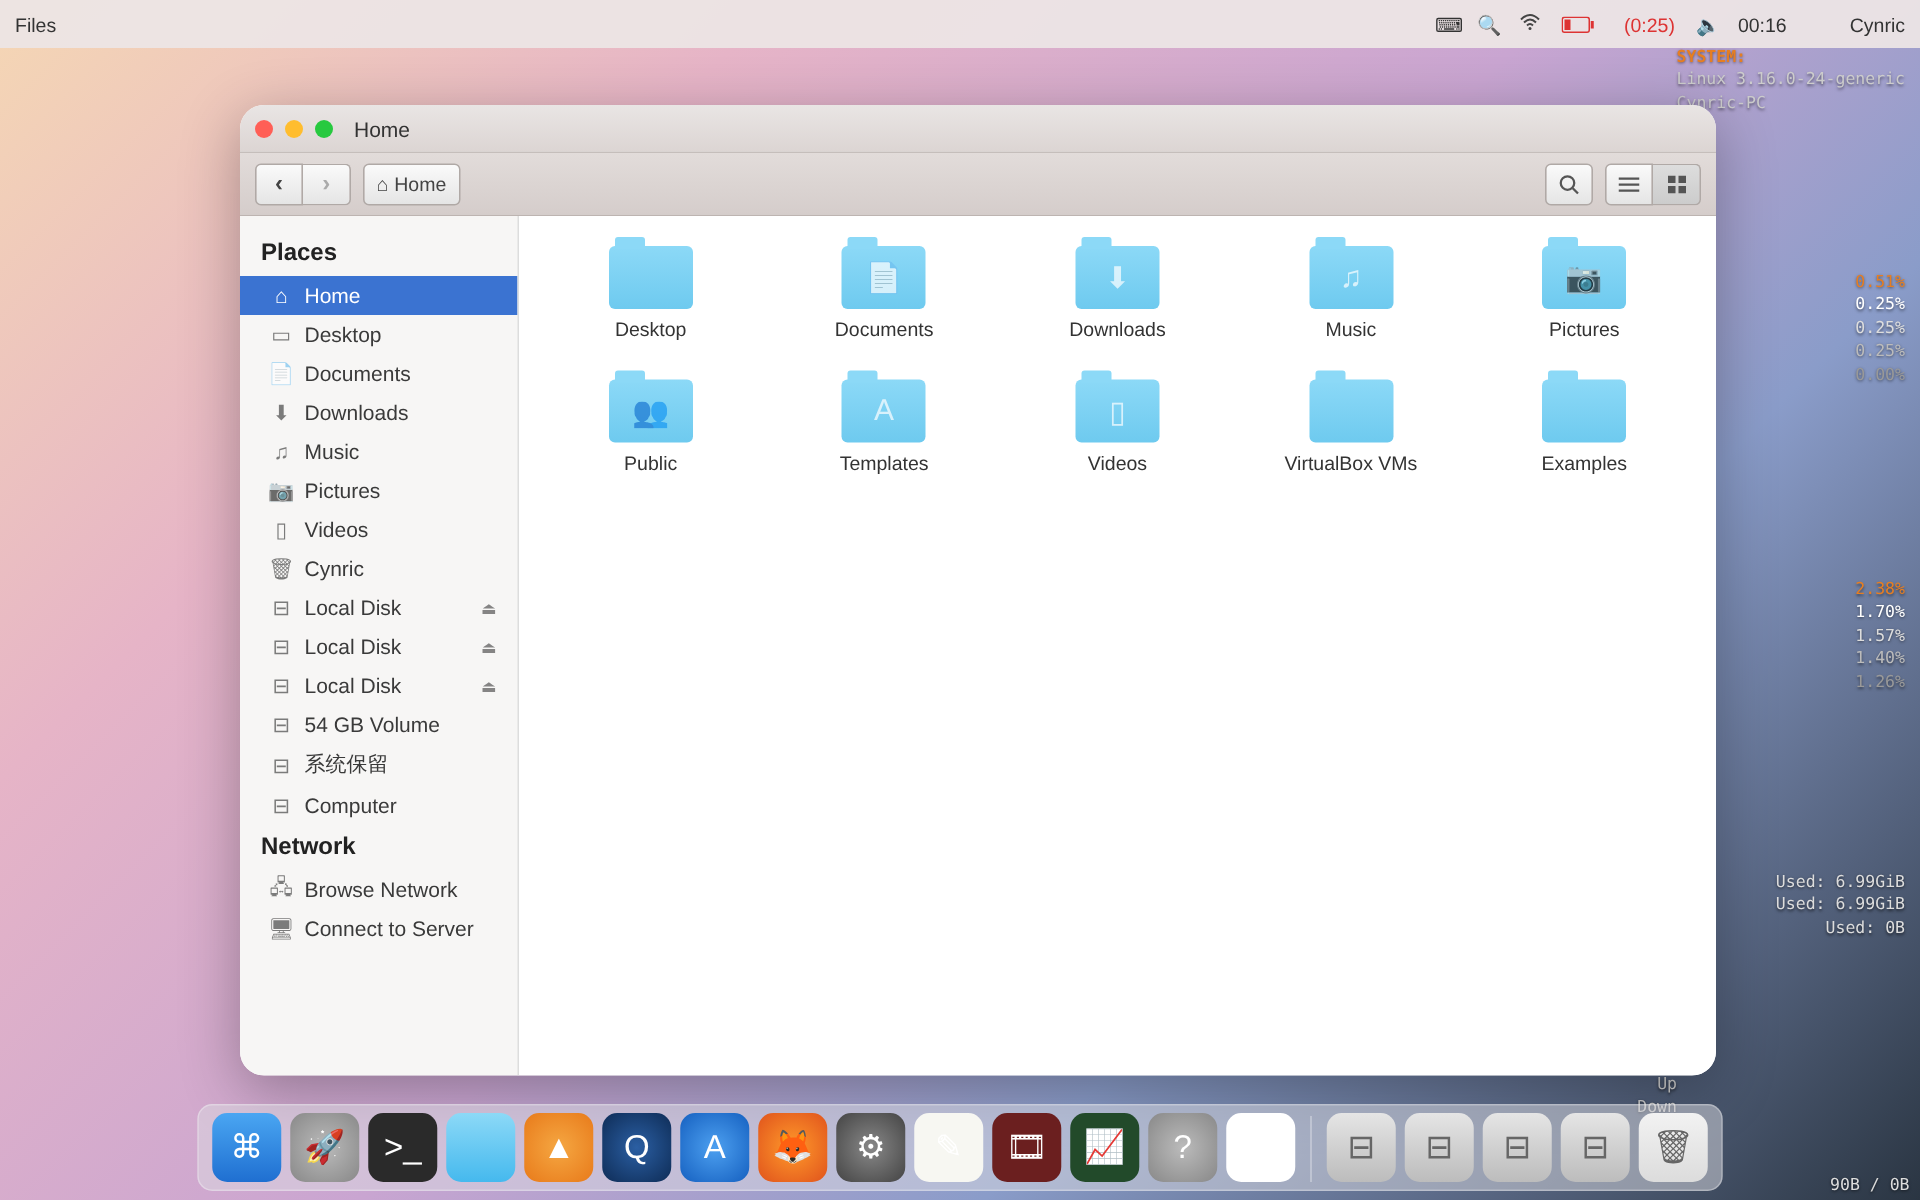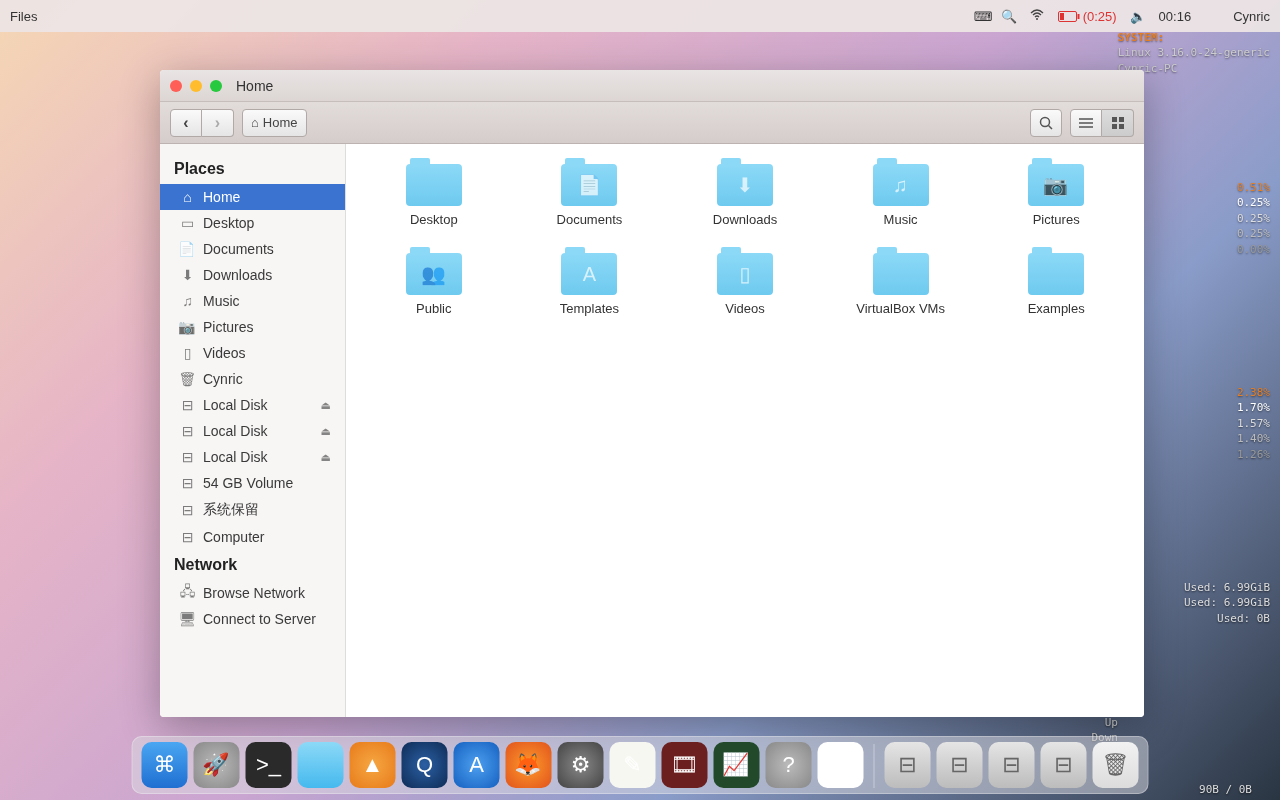--- a/index.html
+++ b/index.html
@@ -29,21 +29,21 @@
   margin-left: 32px;
 }
 .sys-overlay .title { color: #e67e22; font-weight: bold; }
 .meters { position: absolute; right: 10px; top: 180px; font-family: monospace; font-size: 11px; text-align: right; line-height: 1.4; text-shadow: 0 1px 2px rgba(0,0,0,0.5);}
 .meters span {display:block;}
 
 
 .window {
   position: absolute; left: 160px; top: 70px;
   width: 984px; height: 647px;
-  background: #fff; border-radius: 4px;
+  background: #fff; border-radius: 16px;
   box-shadow: 0 10px 40px rgba(0,0,0,0.3);
   display: flex; flex-direction: column;
   overflow: hidden;
 }
 .titlebar {
   height: 32px; background: linear-gradient(#e9e5e4, #dcd5d3);
   display: flex; align-items: center; padding: 0 10px;
   border-bottom: 1px solid #c5bebb;
 }
 .traffic { display: flex; gap: 8px; margin-right: 14px;}
@@ -113,21 +113,21 @@
   display: flex; gap: 6px; align-items: flex-end;
   box-shadow: inset 0 0 0 1px rgba(255,255,255,.3);
 }
 .dock-item {
   width: 46px; height: 46px; border-radius: 10px;
   display:flex; align-items:center; justify-content:center;
   font-size: 24px; color:#fff;
 }
 .dock-sep { width:1px; height:44px; background:rgba(255,255,255,.4); margin:0 4px;}
 
-.footer-stats { position:absolute; bottom:4px; right:28px; font-family:monospace; font-size:11px; color:#ddd; text-shadow:0 1px 2px rgba(0,0,0,.6); text-align:right;}
+.footer-stats { position:absolute; bottom:4px; right:7px; font-family:monospace; font-size:11px; color:#ddd; text-shadow:0 1px 2px rgba(0,0,0,.6); text-align:right;}
 .footer-stats .row {display:block;}
 .mem-stats { position:absolute; top: 580px; right:10px; font-family:monospace; font-size:11px; color:#ddd; text-shadow:0 1px 2px rgba(0,0,0,.6); text-align:right; line-height:1.4;}
 .net-labels { position:absolute; top: 715px; right:162px; font-family:monospace; font-size:11px; color:#ccc; text-shadow:0 1px 2px rgba(0,0,0,.6); text-align:right; line-height:1.4;}
 
 svg { display:block; }
 </style>
 </head>
 <body>
 
 <div class="topbar">
@@ -136,21 +136,21 @@
   </div>
   <div class="topbar-right">
     <span class="tb-icon">⌨</span>
     <span class="tb-icon">🔍</span>
     <span class="tb-icon">
       <svg width="14" height="12" viewBox="0 0 14 12">
           <path d="M1 4 Q7 -2 13 4 M3 6 Q7 2 11 6 M5 8 Q7 6 9 8" stroke="#444" fill="none" stroke-width="1.3"></path>
           <circle cx="7" cy="10" r="1" fill="#444"></circle>
         </svg>
     </span>
-    <span style="color:#d33; display:flex; align-items:center; gap:3px;">
+    <span style="color:#d33; display:flex; align-items:center; gap:20px;">
       <svg width="22" height="11" viewBox="0 0 22 11">
           <rect x="0.5" y="0.5" width="18" height="10" rx="1.5" fill="none" stroke="#d33"></rect>
           <rect x="19.5" y="3" width="2" height="5" fill="#d33"></rect>
           <rect x="2" y="2" width="4" height="7" fill="#d33"></rect>
         </svg>
       <span>(0:25)</span>
     </span>
     <span class="tb-icon">🔈</span>
     <span>00:16</span>
     <span class="tb-icon"></span>

